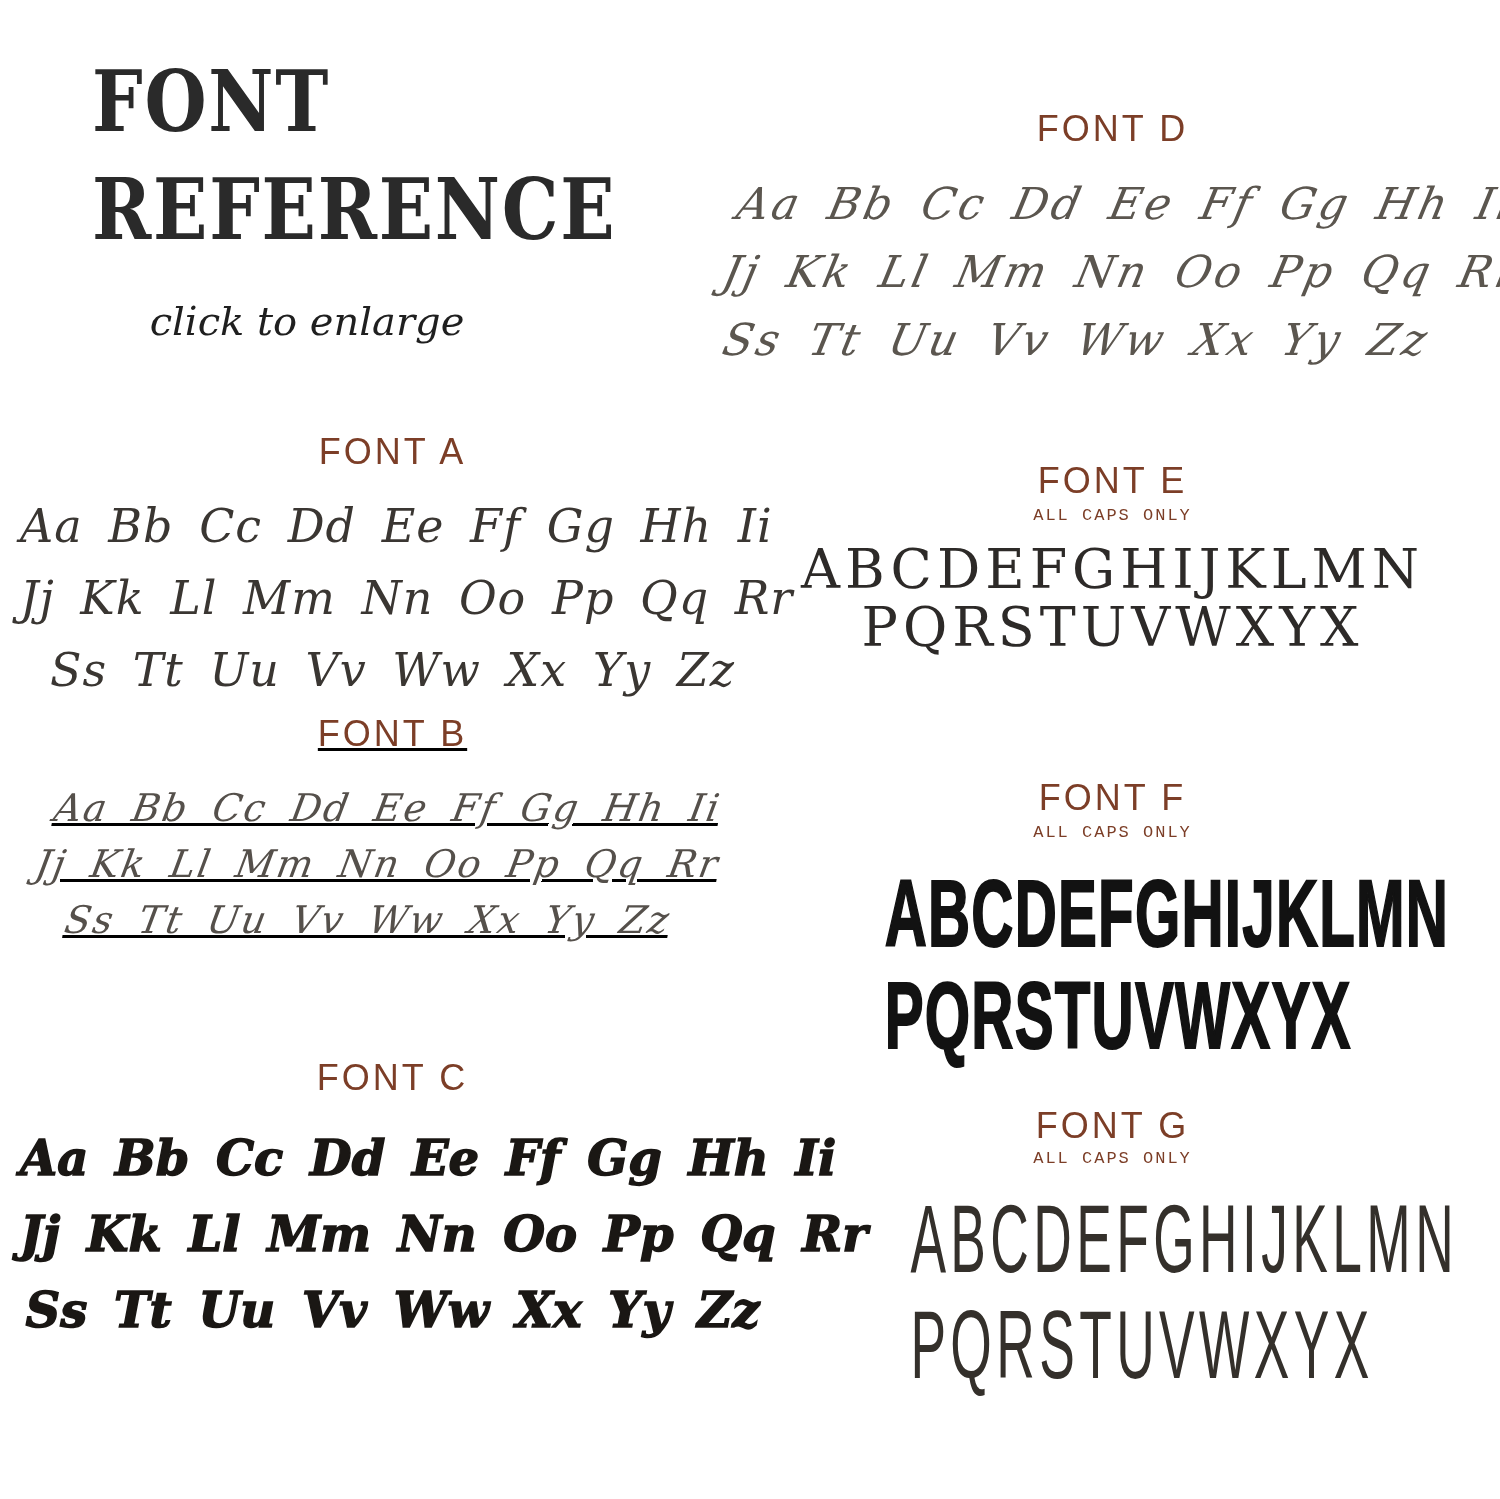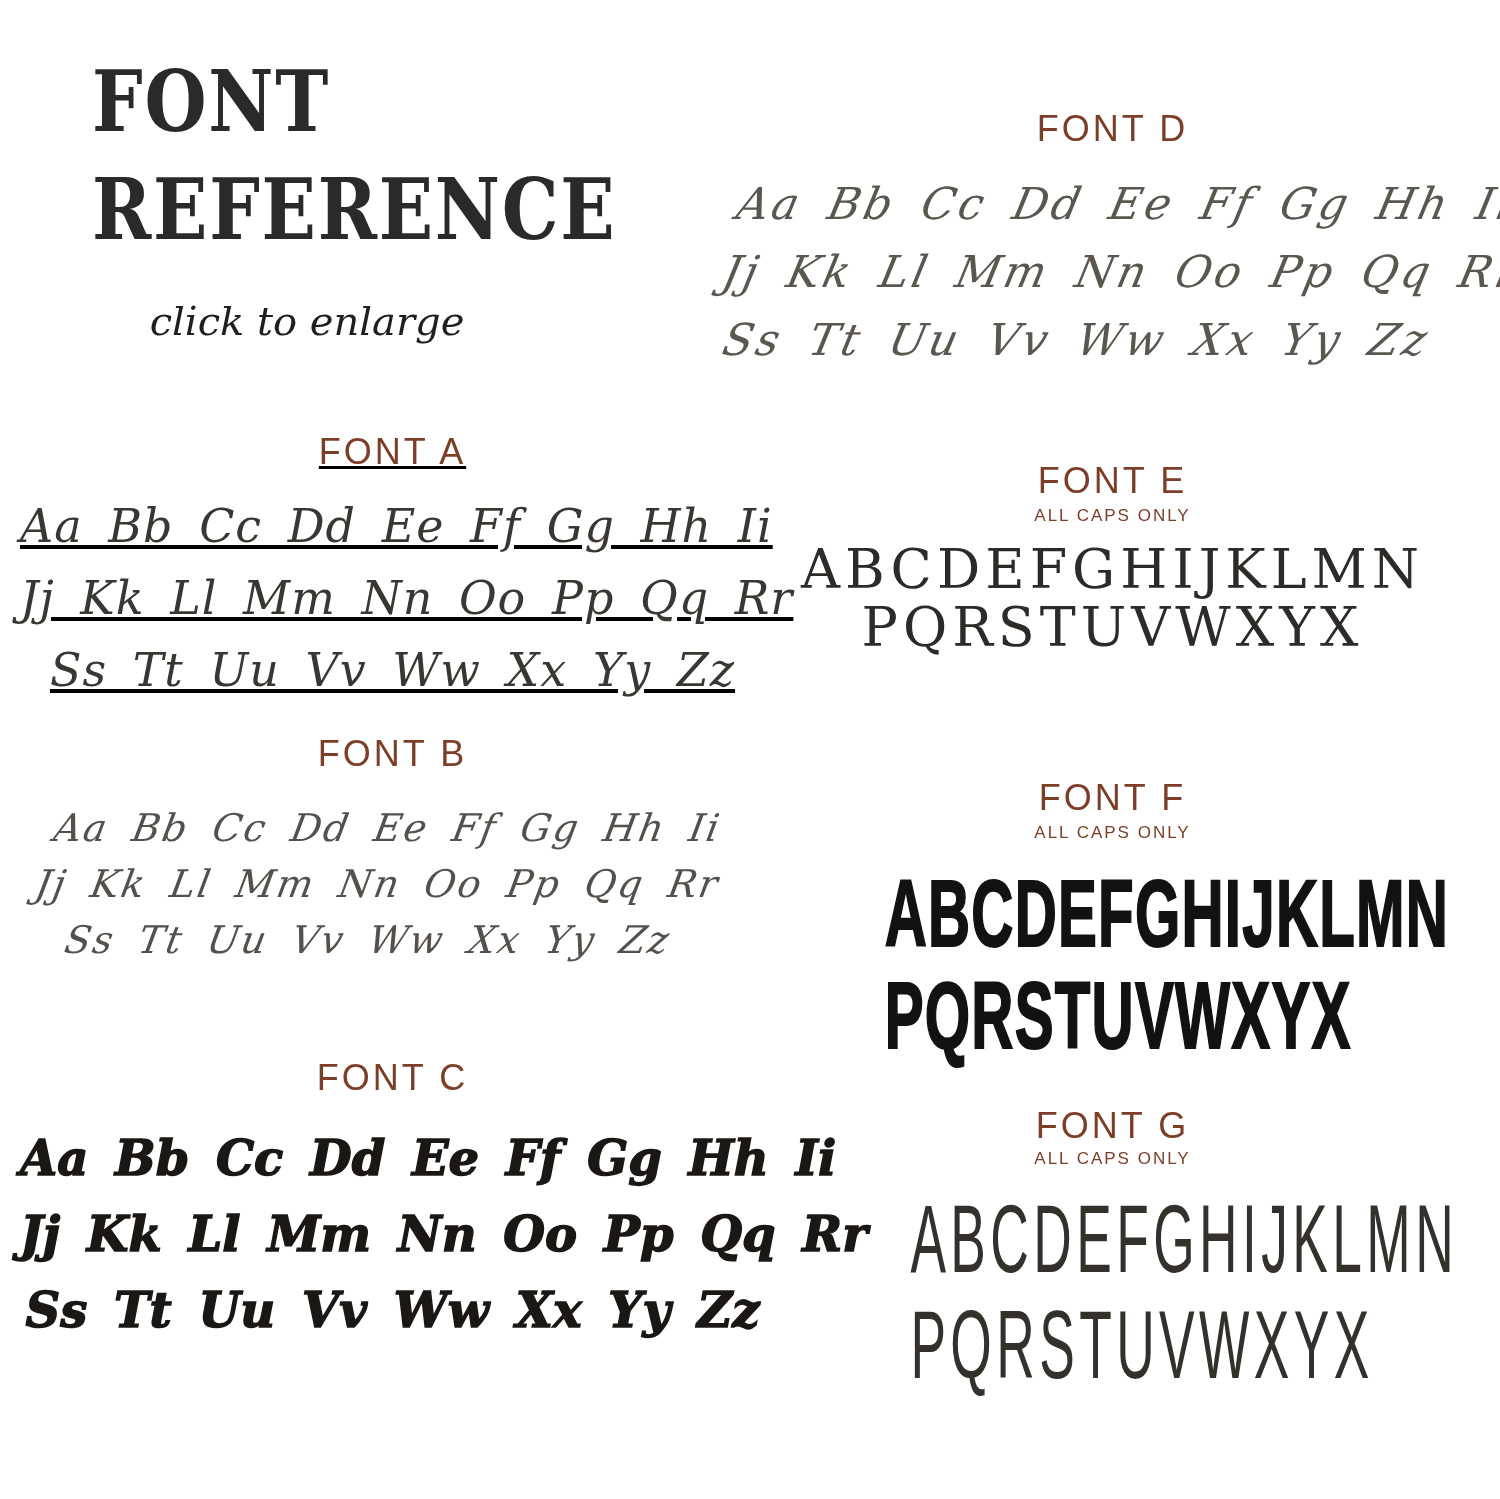--- a/index.html
+++ b/index.html
@@ -12,27 +12,27 @@
               font-size:84px;line-height:108px;letter-spacing:2px;
               transform:scaleX(.85);transform-origin:left top;white-space:nowrap;}
   .page-title span{display:block;}
   .page-subtitle{position:absolute;left:92px;top:298px;width:430px;margin:0;text-align:center;
                  font-family:"DejaVu Serif",serif;font-style:italic;font-size:40px;color:#1f1f1f;}
 
   
   .sec{position:absolute;text-align:center;}
   .sec-left{left:20px;width:745px;}
   .sec-right{left:745px;width:735px;}
-  #sec-a{top:436px;text-decoration:underline;} #sec-b{top:738px;} #sec-c{top:1062px;}
+  #sec-a{top:436px;} #sec-b{top:718px;text-decoration:underline;} #sec-c{top:1062px;}
   #sec-d{top:113px;} #sec-e{top:465px;} #sec-f{top:782px;} #sec-g{top:1110px;}
 
   .section-label{font-size:36px;line-height:32px;letter-spacing:3px;color:#7c3e27;
                  font-family:"Liberation Sans",sans-serif;}
   .caps-note{font-size:17px;line-height:22px;letter-spacing:2px;color:#7c3e27;
-             font-family:Liberation Sans, sans-serif;}
+             font-family:Liberation Mono, monospace;}
   #sec-e .caps-note{margin-top:8px;} #sec-f .caps-note{margin-top:8px;} #sec-g .caps-note{margin-top:6px;}
 
   .sample{white-space:nowrap;}
   .sample .row{white-space:nowrap;}
 
   
   .script{font-family:"DejaVu Serif",serif;font-style:italic;word-spacing:10px;}
   #sec-a .sample{margin-top:22px;font-size:46px;line-height:72px;color:#3a3632;letter-spacing:1px;}
   #sec-b .sample{margin-top:30px;font-size:38px;line-height:56px;color:#55504b;letter-spacing:2px;
                  transform:skewX(-10deg);transform-origin:50% 0;}

